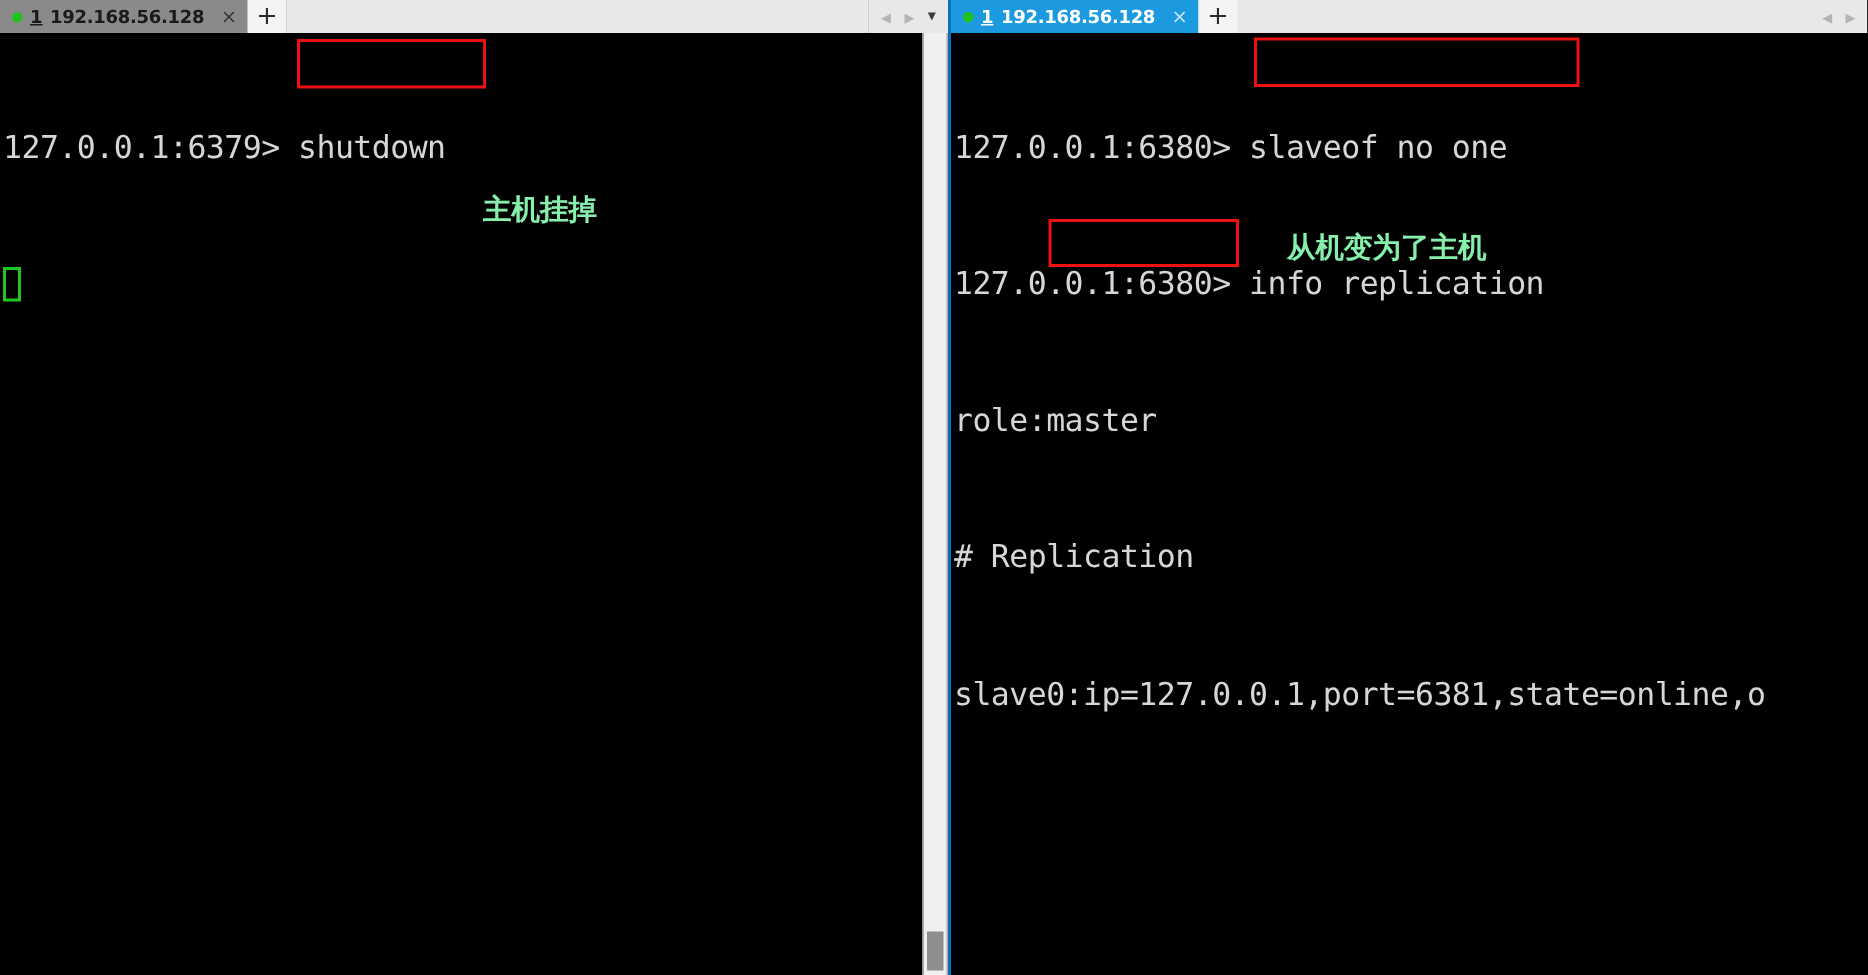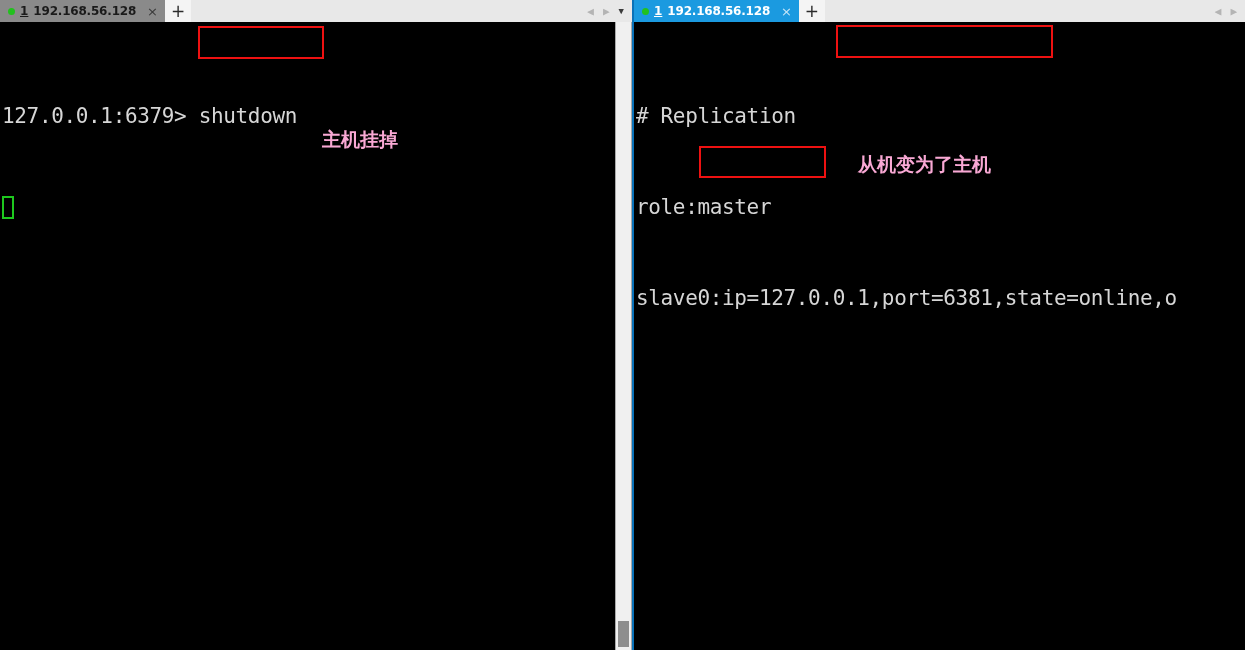--- a/index.html
+++ b/index.html
@@ -110,21 +110,21 @@
   .term-wrap {
     position: relative;
     flex: 1 1 auto;
     display: flex;
     overflow: hidden;
     background: #000;
   }
   .term {
     position: relative;
     flex: 1 1 auto;
-    padding: 18px 0 0 2px;
+    padding: 0 0 0 2px;
     box-sizing: border-box;
     overflow: hidden;
     color: #d6d6d6;
     font-family: "DejaVu Sans Mono", monospace;
     font-size: 21px;
     line-height: 30.4px;
     letter-spacing: -0.35px;
     white-space: pre;
   }
   .line { height: 30.4px; }
@@ -159,21 +159,21 @@
 
   
   .redbox {
     position: absolute;
     border: 2px solid #ee1111;
     box-sizing: border-box;
     pointer-events: none;
   }
   .cn-note {
     position: absolute;
-    color: #f9a8d4;
+    color: #86efac;
     font-family: "DejaVu Sans", sans-serif;
     font-size: 19px;
     font-weight: bold;
     white-space: nowrap;
   }
 </style>
 </head>
 <body>
 
 <div class="app">
@@ -224,22 +224,24 @@
       <div class="tab-new">+</div>
       <div class="tabbar-filler"></div>
       <div class="tab-ctrls">
         <span class="ctrl-arrow">◀</span>
         <span class="ctrl-arrow">▶</span>
       </div>
     </div>
 
     <div class="term-wrap">
       <div class="term">
+        <div class="line">127.0.0.1:6380&gt; slaveof no one</div>
+        <div class="line">127.0.0.1:6380&gt; info replication</div>
+        <div class="line">role:master</div>
         <div class="line"># Replication</div>
-        <div class="line">role:master</div>
         <div class="line">slave0:ip=127.0.0.1,port=6381,state=online,o</div>
         
         
         
         
         
         
         
         
         

